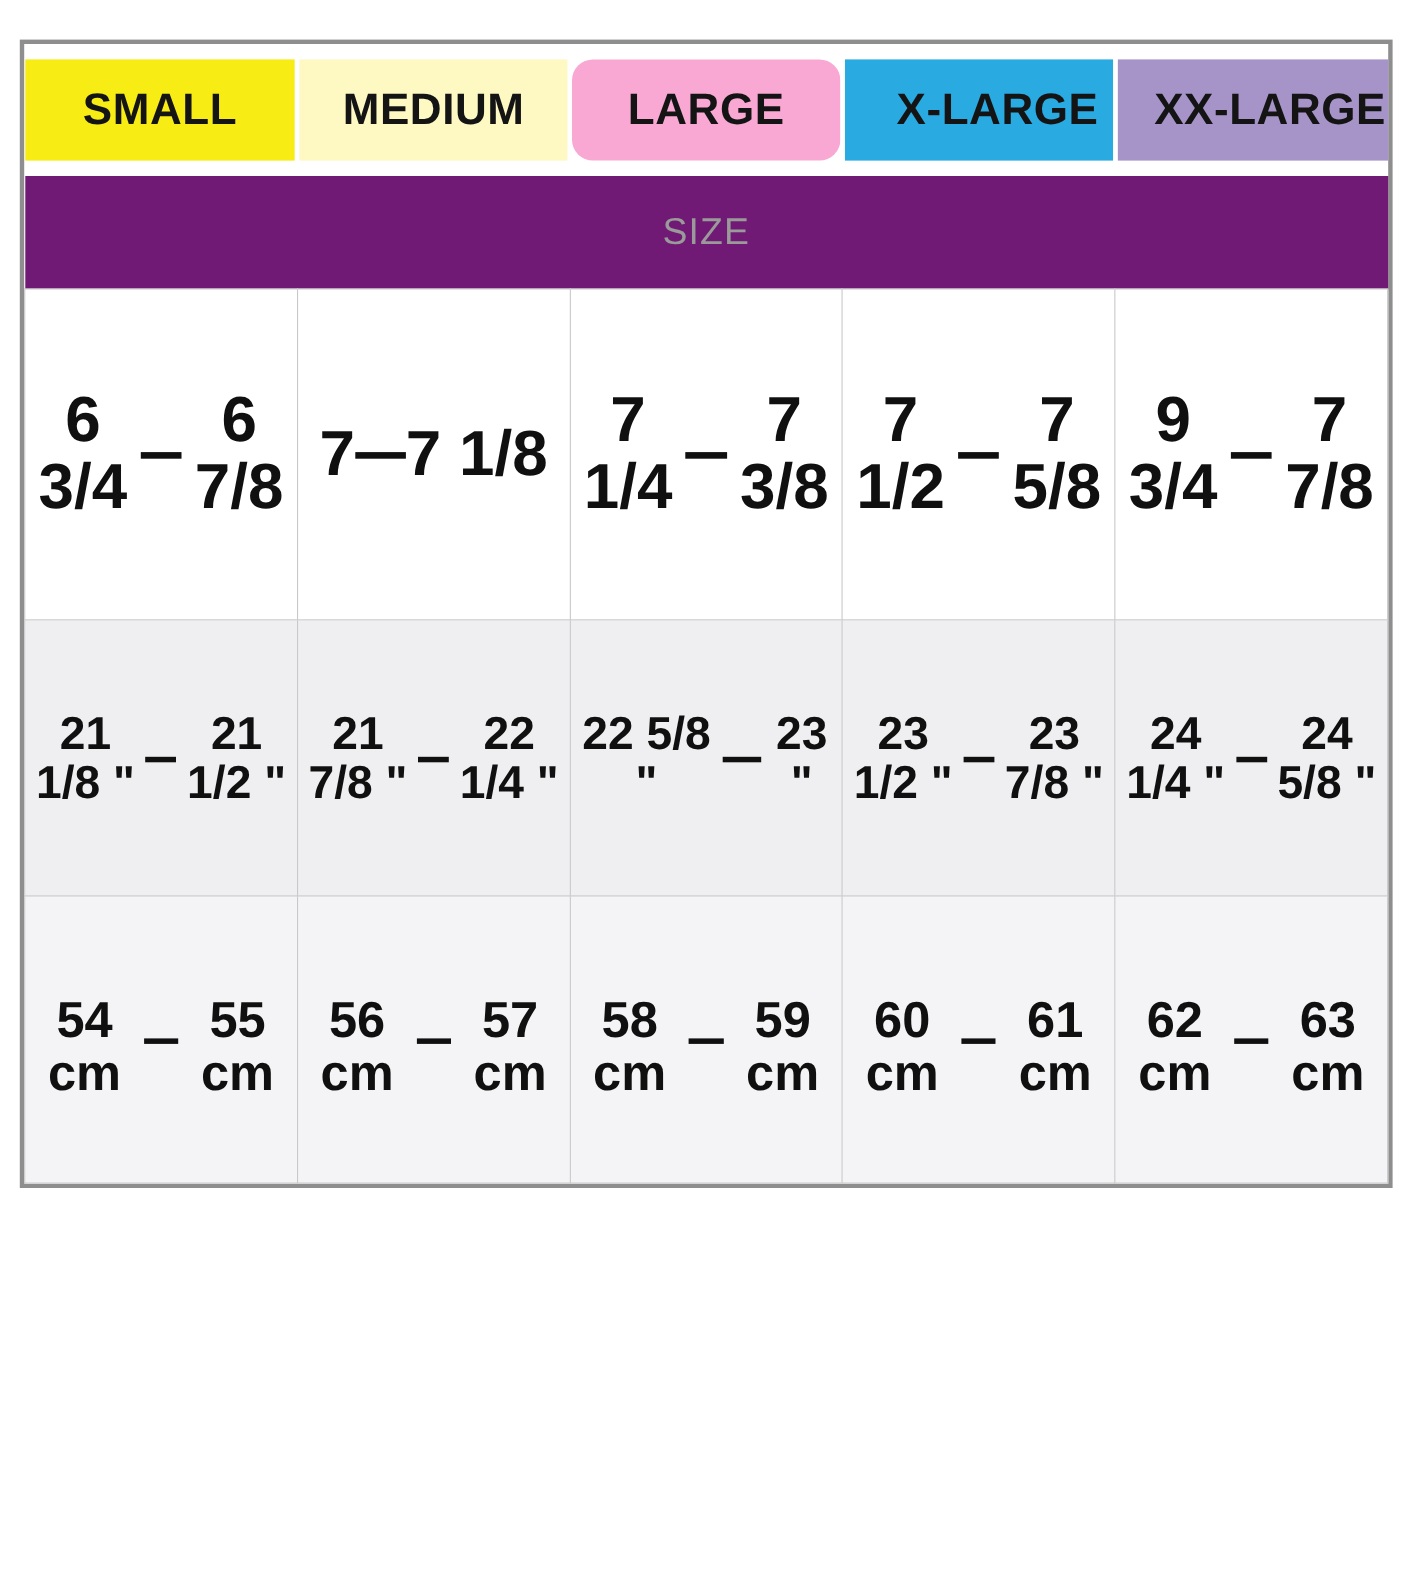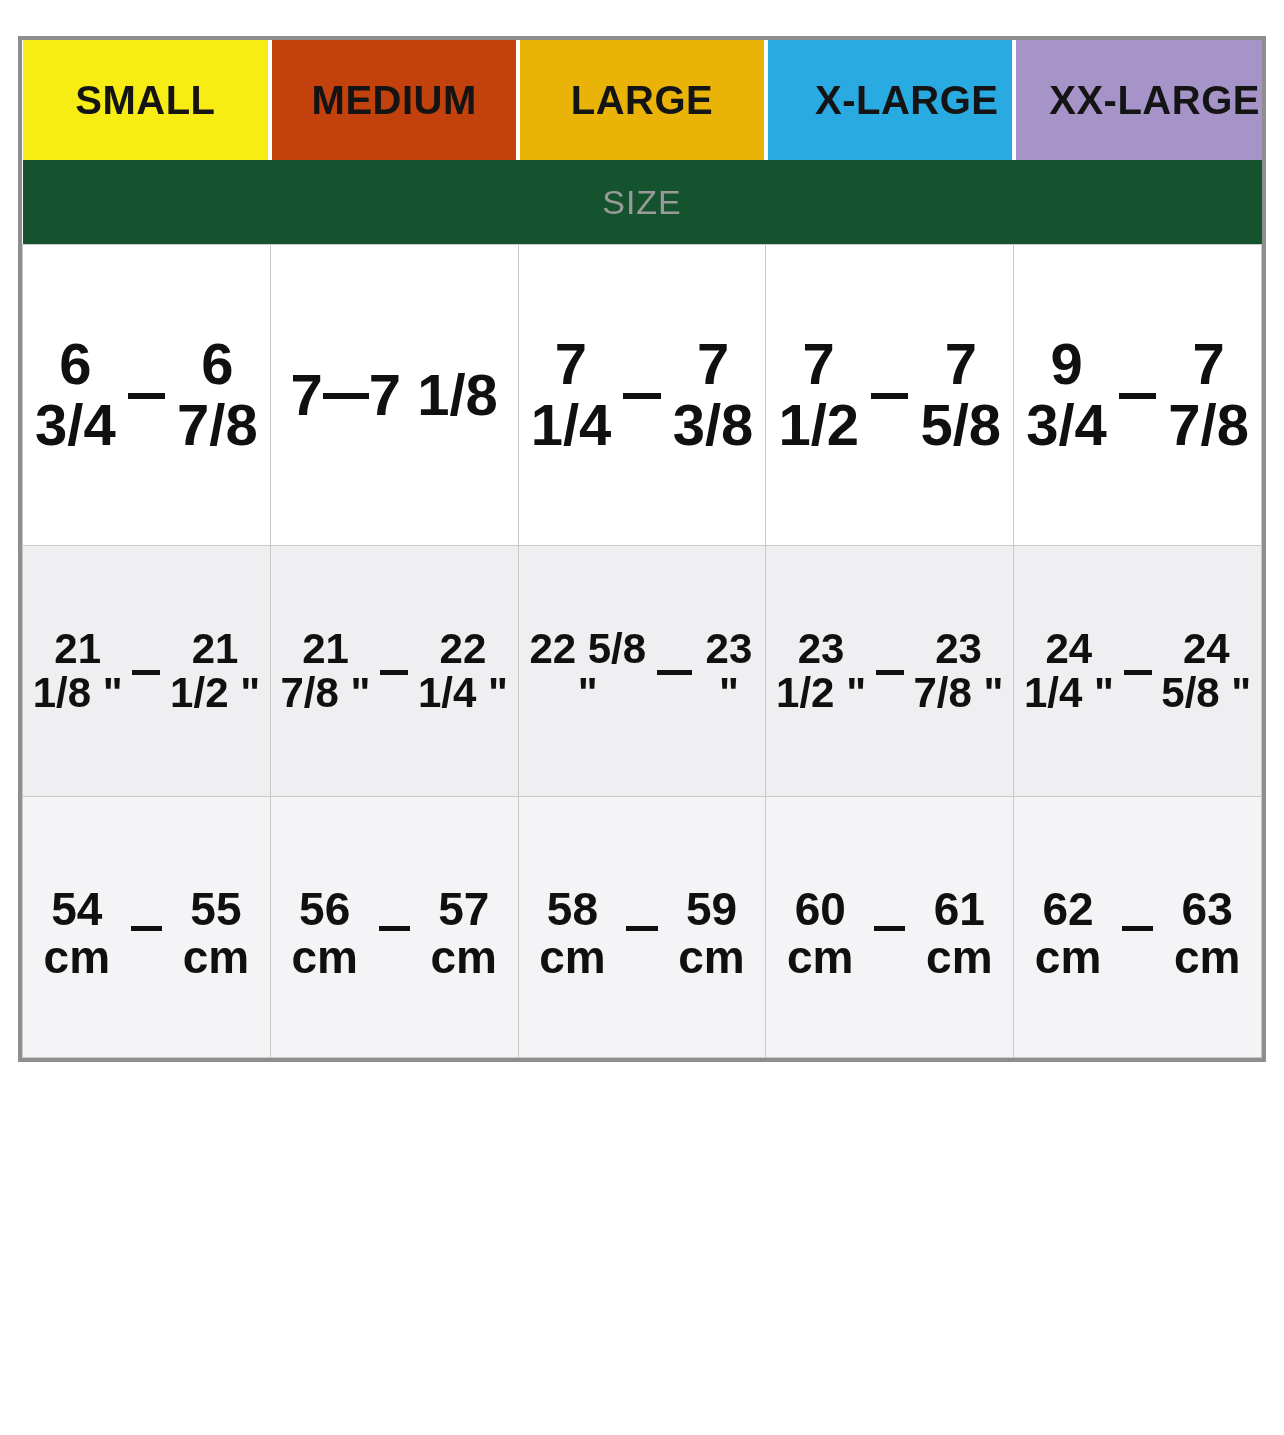--- a/index.html
+++ b/index.html
@@ -51,35 +51,35 @@
   tr.head-row td {
     height: 120px;
     border: none;
     border-right: 4px solid #ffffff;
   }
   tr.head-row td:last-child { border-right: none; }
   .head-cell {
     display: flex;
     align-items: center;
     justify-content: center;
-    height: 120px;
+    height: 92px;
     font-size: 40px;
     font-weight: 700;
     letter-spacing: 0.5px;
     color: #141414;
   }
   .c-small   { background: #f7ec13; }
   .c-med     { background: #f8a94a; }
   .c-large   { background: #8cc540; }
   .c-xlarge  { background: #29abe2; }
   .c-xxlarge { background: #a694c9; padding-left: 32px; }
 
   tr.label-row td {
-    height: 84px;
-    background: #14532d;
+    height: 102px;
+    background: #701a75;
     border-left: none;
     border-right: none;
     border-top: none;
     text-align: center;
   }
   .size-label {
     font-size: 34px;
     color: #9a9a9a;
     letter-spacing: 1px;
     font-weight: 400;
@@ -123,24 +123,24 @@
 
   <div class="table-wrap">
     <table class="size-table">
       <tbody>
 
         <tr class="head-row">
           <td>
             <div class="head-cell c-small" style="background: rgb(247, 236, 19);">SMALL</div>
           </td>
           <td>
-            <div class="head-cell c-med" style="background: #c2410c;">MEDIUM</div>
-          </td>
-          <td>
-            <div class="head-cell c-large" style="background: #eab308;">LARGE</div>
+            <div class="head-cell c-med" style="background: #fef9c3;">MEDIUM</div>
+          </td>
+          <td>
+            <div class="head-cell c-large" style="background: #f9a8d4; border-radius: 19px;">LARGE</div>
           </td>
           <td>
             <div class="head-cell c-xlarge" style="background: rgb(41, 171, 226); padding-left: 34px;">X-LARGE</div>
           </td>
           <td>
             <div class="head-cell c-xxlarge" style="background: rgb(166, 148, 201);">XX-LARGE</div>
           </td>
         </tr>
 
         <tr class="label-row">

